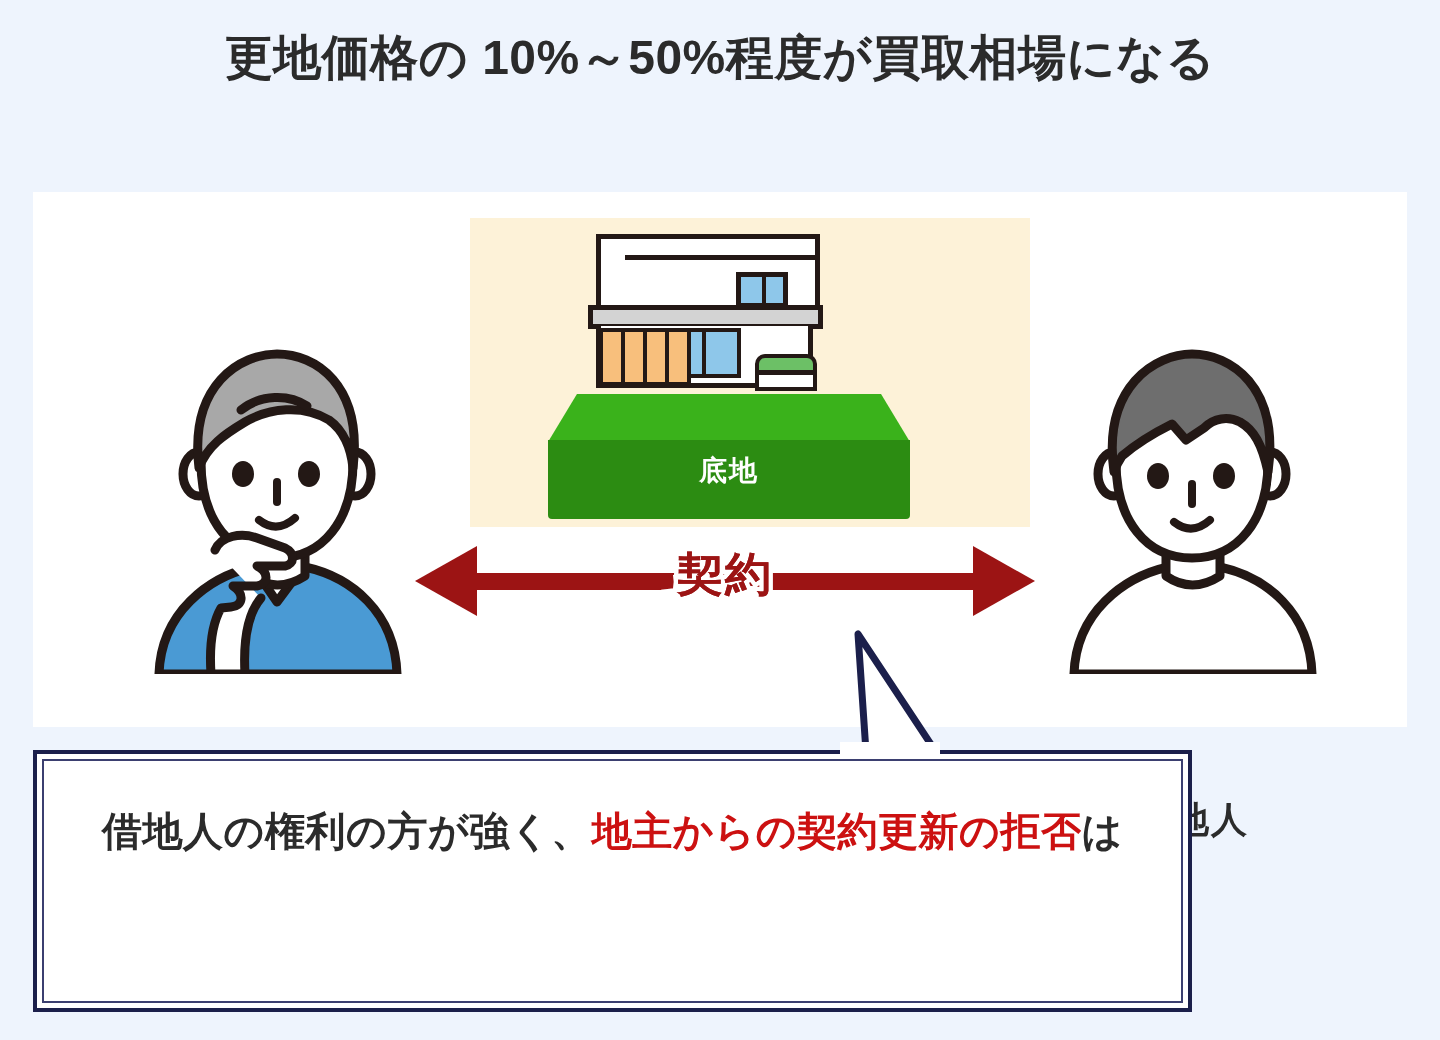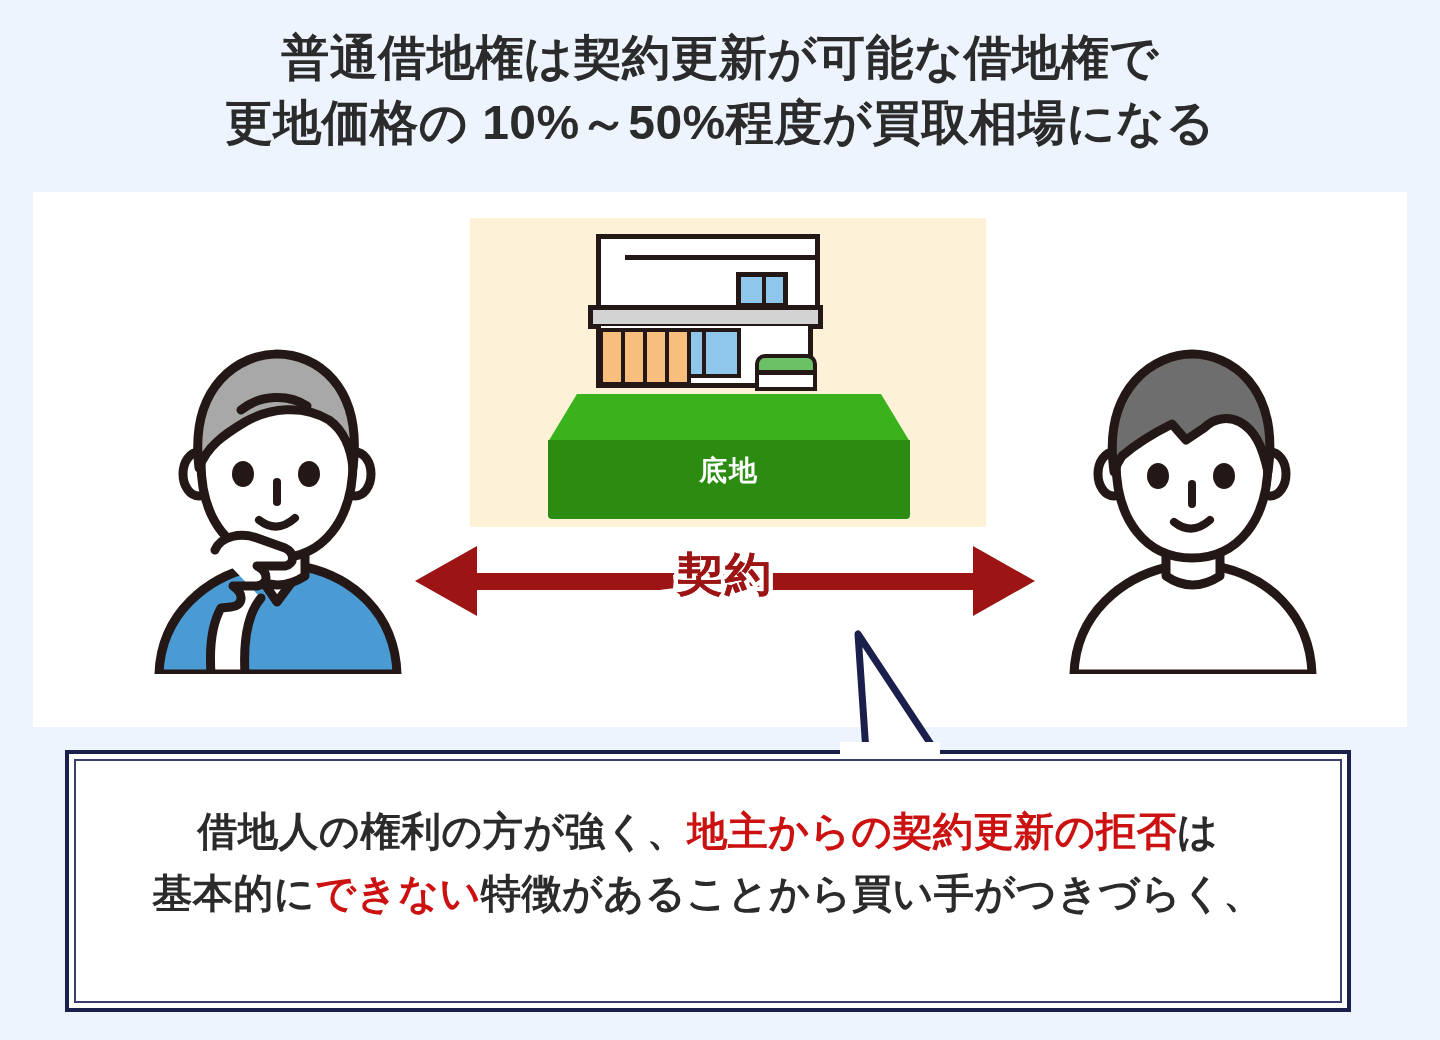--- a/index.html
+++ b/index.html
@@ -41,20 +41,21 @@
   }
 
   
   .cream-panel {
     position: absolute;
     left: 437px;
     top: 26px;
     width: 516px;
     height: 309px;
     background: #fdf2d8;
+    padding-left: 44px;
   }
 
   
   .land {
     position: absolute;
     left: 78px;
     top: 176px;
     width: 362px;
     height: 125px;
   }
@@ -234,27 +235,26 @@
     color: #9c1414;
     letter-spacing: 2px;
     z-index: 4;
   }
 
   
   .callout {
     position: absolute;
     left: 33px;
     top: 750px;
-    width: 1286px;
+    width: 1159px;
     height: 262px;
     background: #ffffff;
     border: 4px solid #1b1f4b;
     box-sizing: border-box;
     box-shadow: inset 0 0 0 5px #ffffff, inset 0 0 0 7px #3b3f70;
-    margin-left: 32px;
   }
   .callout-tail {
     position: absolute;
     left: 820px;
     top: 630px;
     width: 120px;
     height: 124px;
     z-index: 5;
   }
   .callout-text {
@@ -269,21 +269,20 @@
     line-height: 1.55;
     letter-spacing: 0.5px;
   }
   .callout-line { display: block; white-space: nowrap; }
   .hl-red { color: #cc1111; }
 </style>
 </head>
 <body>
 
 <div class="title">
-  <span class="title-line">普通借地権は契約更新が可能な借地権で</span>
   <span class="title-line">更地価格の 10%～50%程度が買取相場になる</span>
 </div>
 
 <div class="card">
 
   <div class="cream-panel">
 
     <div class="land">
       <div class="land-top"></div>
       <div class="land-front"></div>
@@ -377,15 +376,14 @@
 </div>
 
 <svg class="callout-tail" viewBox="0 0 120 124">
   <polygon points="38,4 46,122 116,122" fill="#ffffff" stroke="#1b1f4b" stroke-width="7" stroke-linejoin="round"></polygon>
   <rect x="20" y="112" width="110" height="16" fill="#ffffff"></rect>
 </svg>
 
 <div class="callout">
   <div class="callout-text">
     <span class="callout-line"><span>借地人の権利の方が強く、</span><span class="hl-red">地主からの契約更新の拒否</span><span>は</span></span>
-    <span class="callout-line"><span>基本的に</span><span class="hl-red">できない</span><span>特徴があることから買い手がつきづらく、</span></span>
   </div>
 </div>
 
 </body></html>

